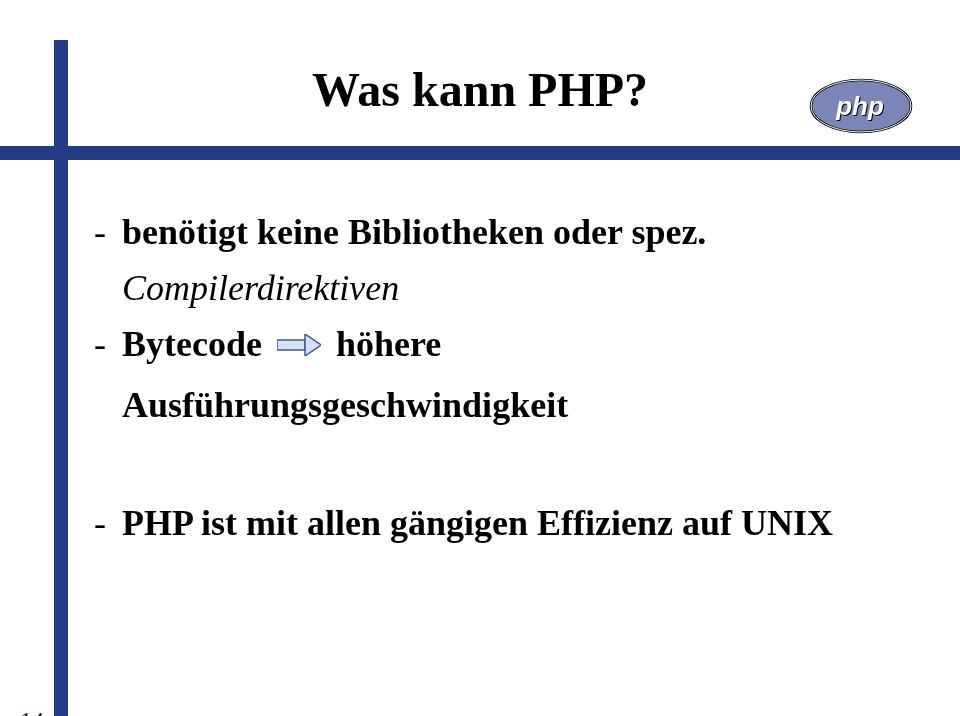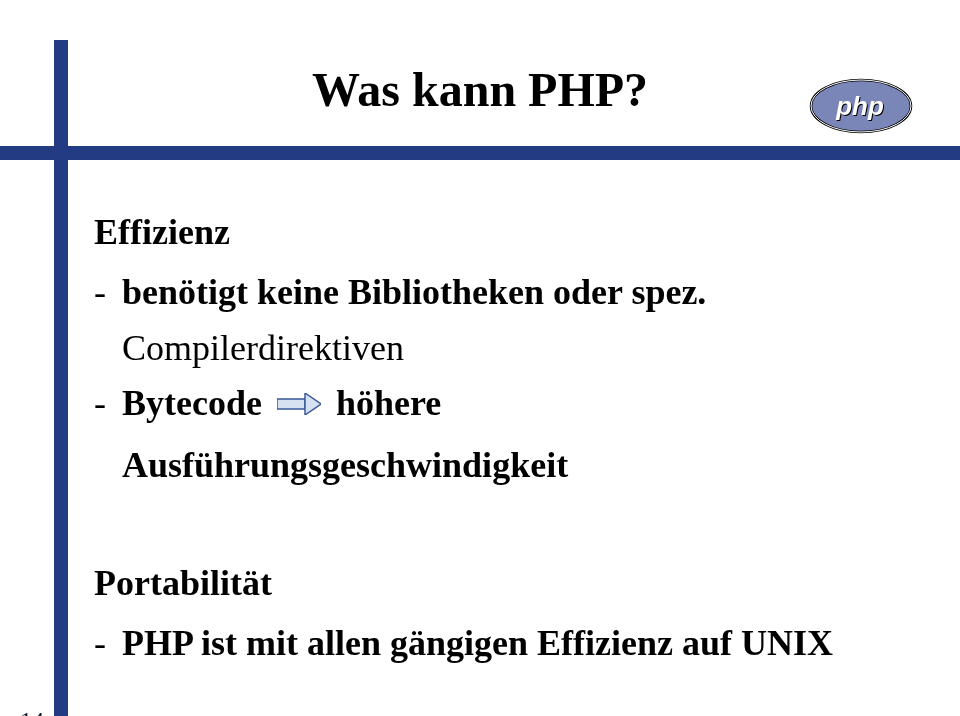--- a/index.html
+++ b/index.html
@@ -7,21 +7,21 @@
   .slide { position: relative; width: 960px; height: 716px; margin-top: 40px; }
   .v-line { position: absolute; left: 54px; top: 0; width: 14px; height: 716px; background: #233b82; }
   .h-line { position: absolute; left: 0; top: 106px; width: 960px; height: 14px; background: #233b82; }
   .title { position: absolute; top: 22px; left: 0; width: 960px; text-align: center; font-size: 48px; font-weight: bold; color: #000; }
   .logo { position: absolute; top: 36px; right: 44px; }
   .content { position: absolute; left: 94px; top: 165px; width: 800px; color: #000; font-size: 36px; line-height: 1.55; }
   .heading { font-weight: bold; margin-bottom: 4px; }
   .bullet-row { display: flex; align-items: flex-start; }
   .bullet-dash { width: 28px; flex: 0 0 28px; }
   .bullet-text { flex: 1; font-weight: bold; }
-  .indent { padding-left: 28px; }
+  .indent { padding-left: 28px; font-style: italic; }
   .block2 { margin-top: 62px; }
   .inline-arrow { display: inline-block; vertical-align: middle; margin: 0 6px 6px 6px; }
   .page-num { position: absolute; left: 20px; bottom: 22px; font-size: 24px; color: #0f172a; font-family: Liberation Serif, serif; }
 </style>
 </head>
 <body>
 
 <div class="slide">
   <div class="v-line"></div>
   <div class="h-line"></div>
@@ -32,21 +32,20 @@
     <svg width="110" height="60" viewBox="0 0 110 60">
       <ellipse cx="55" cy="30" rx="50" ry="26" fill="#7a86b8" stroke="#000" stroke-width="2.5"></ellipse>
       <ellipse cx="55" cy="30" rx="50" ry="26" fill="none" stroke="#fff" stroke-width="1"></ellipse>
       <text x="55" y="40" text-anchor="middle" font-family="Arial, sans-serif" font-size="26" font-weight="bold" font-style="italic" fill="#000">php</text>
       <text x="54" y="39" text-anchor="middle" font-family="Arial, sans-serif" font-size="26" font-weight="bold" font-style="italic" fill="#fff">php</text>
     </svg>
   </div>
 
   <div class="content">
     <div>
-      <div class="heading">Effizienz</div>
       <div class="bullet-row">
         <div class="bullet-dash">-</div>
         <div class="bullet-text">benötigt keine Bibliotheken oder spez.</div>
       </div>
       <div class="indent">Compilerdirektiven</div>
       <div class="bullet-row">
         <div class="bullet-dash">-</div>
         <div class="bullet-text">
           <span>Bytecode</span>
           <span class="inline-arrow">
@@ -54,21 +53,20 @@
               <rect x="0" y="6" width="28" height="10" fill="#d6e2f2" stroke="#3a5a9a" stroke-width="1.5"></rect>
               <polygon points="28,0 44,11 28,22" fill="#d6e2f2" stroke="#3a5a9a" stroke-width="1.5"></polygon>
             </svg>
           </span>
           <span>höhere Ausführungsgeschwindigkeit</span>
         </div>
       </div>
     </div>
 
     <div class="block2">
-      <div class="heading">Portabilität</div>
       <div class="bullet-row">
         <div class="bullet-dash">-</div>
         <div class="bullet-text">PHP ist mit allen gängigen Effizienz auf UNIX</div>
       </div>
     </div>
   </div>
 
   <div class="page-num">14</div>
 </div>
 

